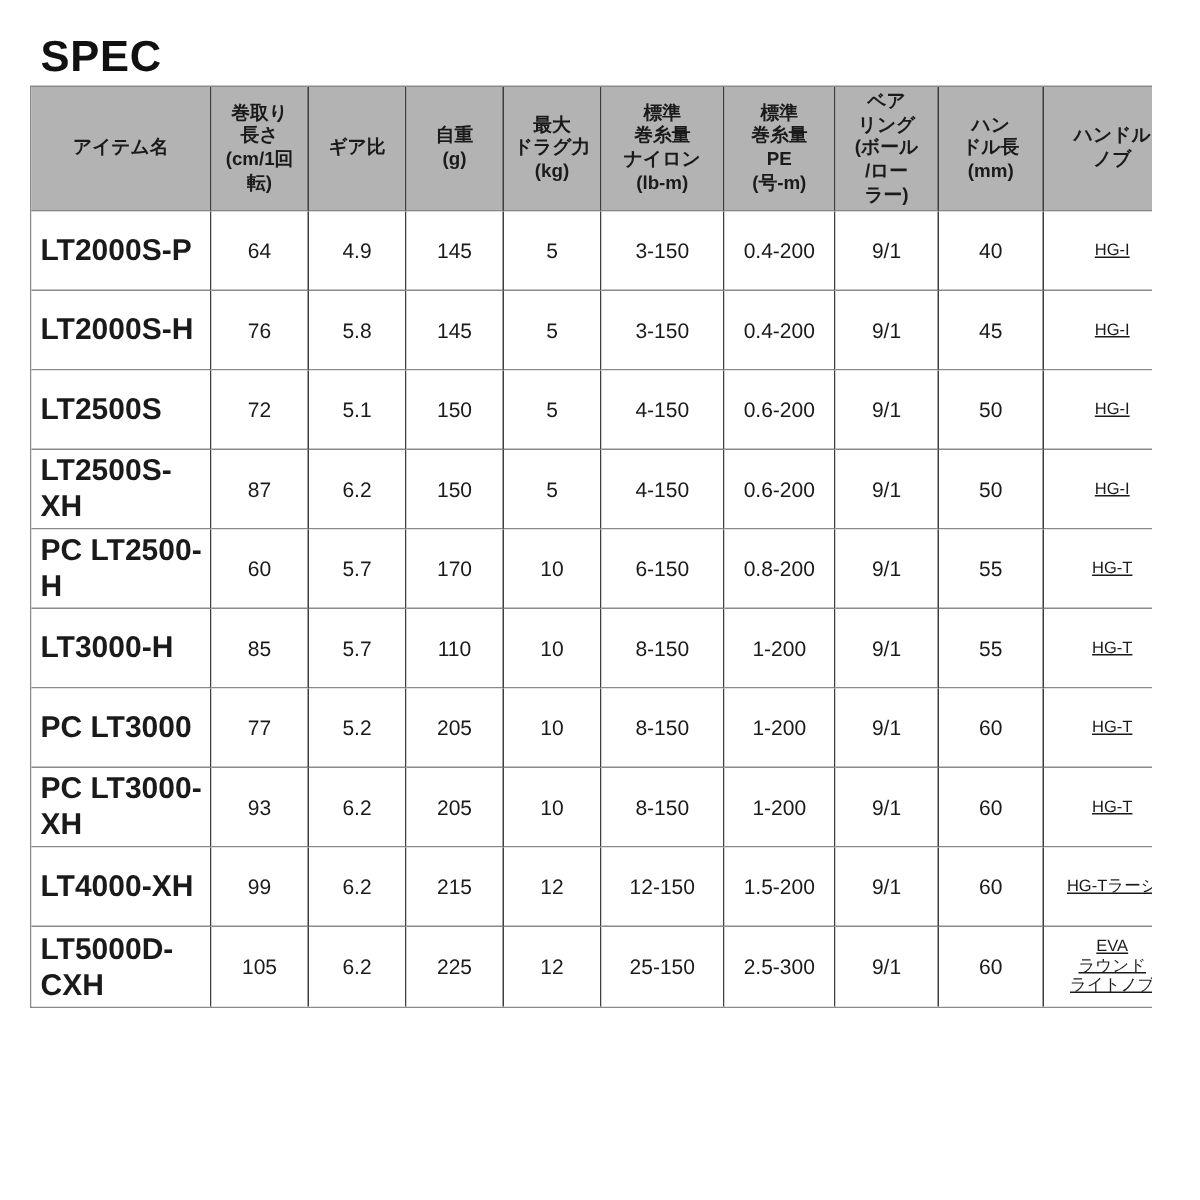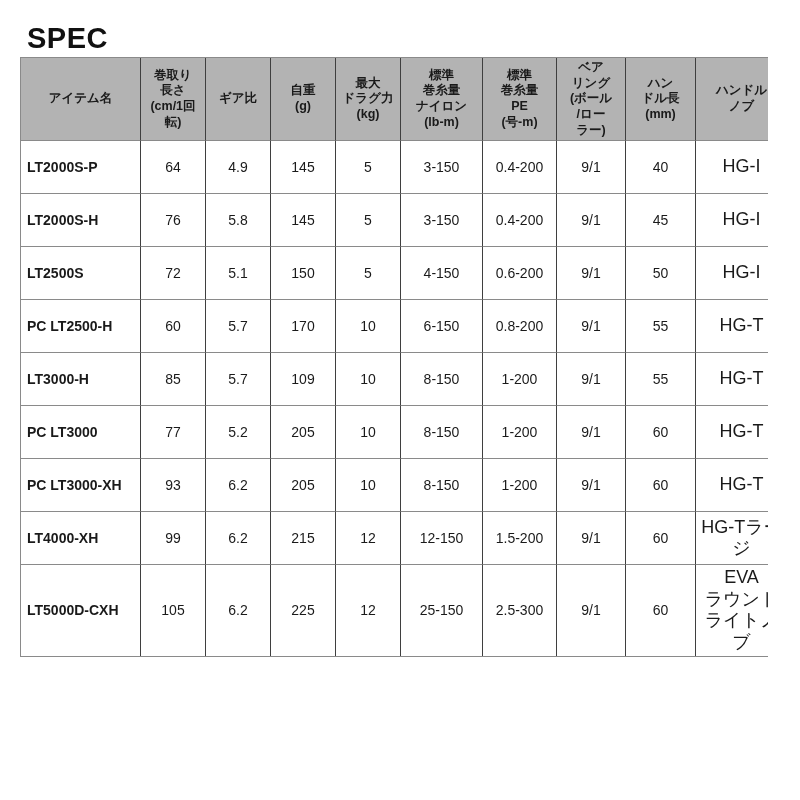--- a/index.html
+++ b/index.html
@@ -62,24 +62,25 @@
     font-size: 14px;
     font-weight: normal;
     line-height: 1.2;
     text-align: center;
     padding: 2px 2px;
   }
   table.spec tbody td.name-cell {
     text-align: left;
     font-weight: bold;
     padding-left: 6px;
-    font-size: 14px;
+    font-size: 20px;
   }
   table.spec tbody td.knob-cell {
-    font-size: 18px;
+    font-size: 11px;
+    text-decoration: underline;
   }
 </style>
 </head>
 <body>
 
 <div class="page">
   <h1 class="title">SPEC</h1>
   <table class="spec">
     <colgroup id="colgroup">
         <col style="width: 120px;">
@@ -157,36 +158,48 @@
           <td>5.1</td>
           <td>150</td>
           <td>5</td>
           <td>4-150</td>
           <td>0.6-200</td>
           <td>9/1</td>
           <td>50</td>
           <td class="knob-cell">HG-I</td>
         </tr>
         <tr>
+          <td class="name-cell">LT2500S-XH</td>
+          <td>87</td>
+          <td>6.2</td>
+          <td>150</td>
+          <td>5</td>
+          <td>4-150</td>
+          <td>0.6-200</td>
+          <td>9/1</td>
+          <td>50</td>
+          <td class="knob-cell">HG-I</td>
+        </tr>
+        <tr>
           <td class="name-cell">PC LT2500-H</td>
           <td>60</td>
           <td>5.7</td>
           <td>170</td>
           <td>10</td>
           <td>6-150</td>
           <td>0.8-200</td>
           <td>9/1</td>
           <td>55</td>
           <td class="knob-cell">HG-T</td>
         </tr>
         <tr>
           <td class="name-cell">LT3000-H</td>
           <td>85</td>
           <td>5.7</td>
-          <td>109</td>
+          <td>110</td>
           <td>10</td>
           <td>8-150</td>
           <td>1-200</td>
           <td>9/1</td>
           <td>55</td>
           <td class="knob-cell">HG-T</td>
         </tr>
         <tr>
           <td class="name-cell">PC LT3000</td>
           <td>77</td>

